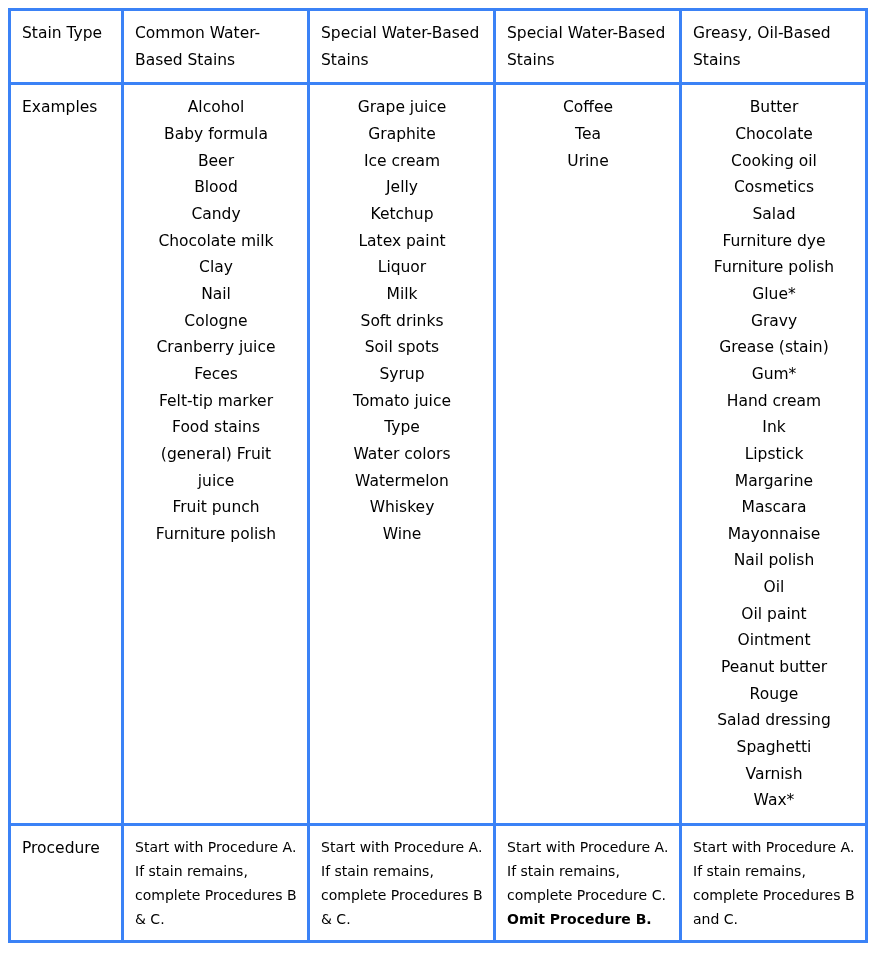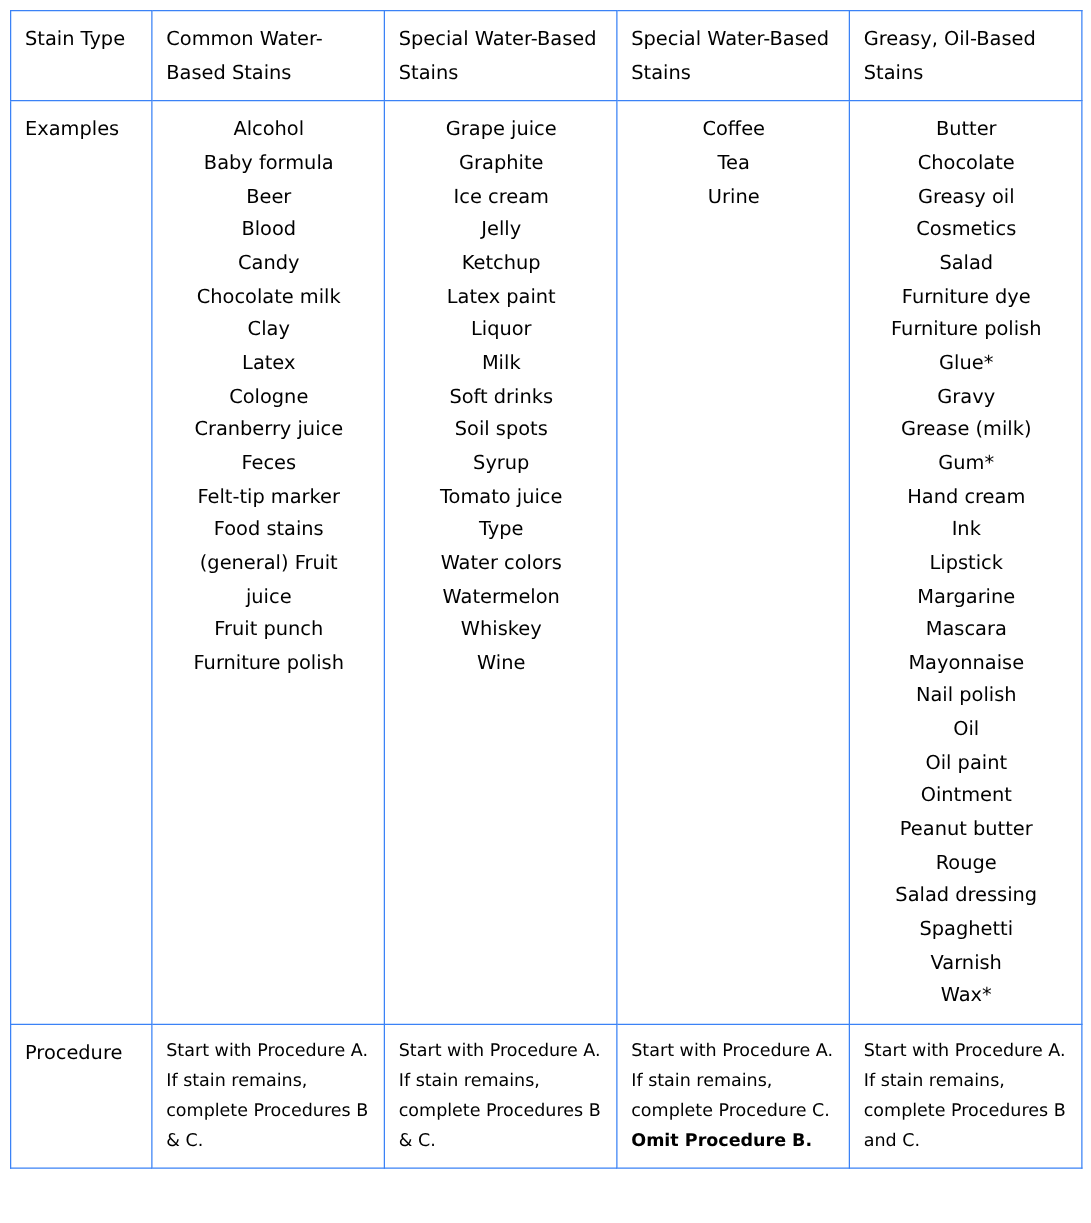--- a/index.html
+++ b/index.html
@@ -20,21 +20,21 @@
     width: 873px;
   }
   table.stain-table {
     border-collapse: collapse;
     table-layout: fixed;
     width: 857px;
     border: 1px solid #9a9a9a;
   }
   table.stain-table td,
   table.stain-table th {
-    border: 1px solid #3b82f6;
+    border: 3px solid #3b82f6;
     vertical-align: top;
     padding: 9px 10px 9px 11px;
     font-size: 15.5px;
     line-height: 1.72;
     text-align: left;
     font-weight: normal;
   }
   col.c-label { width: 113px; }
   col.c-col  { width: 186px; }
   .hdr-cell {
@@ -91,21 +91,21 @@
         <td class="label-cell">Examples</td>
         <td>
           <ul class="ex-list">
               <li>Alcohol</li>
               <li>Baby formula</li>
               <li>Beer</li>
               <li>Blood</li>
               <li>Candy</li>
               <li>Chocolate milk</li>
               <li>Clay</li>
-              <li>Latex</li>
+              <li>Nail</li>
               <li>Cologne</li>
               <li>Cranberry juice</li>
               <li>Feces</li>
               <li>Felt-tip marker</li>
               <li>Food stains</li>
               <li>(general) Fruit</li>
               <li>juice</li>
               <li>Fruit punch</li>
               <li>Furniture polish</li>
             </ul>
@@ -135,28 +135,28 @@
           <ul class="ex-list">
               <li>Coffee</li>
               <li>Tea</li>
               <li>Urine</li>
             </ul>
         </td>
         <td>
           <ul class="ex-list">
               <li>Butter</li>
               <li>Chocolate</li>
-              <li>Greasy oil</li>
+              <li>Cooking oil</li>
               <li>Cosmetics</li>
               <li>Salad</li>
               <li>Furniture dye</li>
               <li>Furniture polish</li>
               <li>Glue*</li>
               <li>Gravy</li>
-              <li>Grease (milk)</li>
+              <li>Grease (stain)</li>
               <li>Gum*</li>
               <li>Hand cream</li>
               <li>Ink</li>
               <li>Lipstick</li>
               <li>Margarine</li>
               <li>Mascara</li>
               <li>Mayonnaise</li>
               <li>Nail polish</li>
               <li>Oil</li>
               <li>Oil paint</li>

